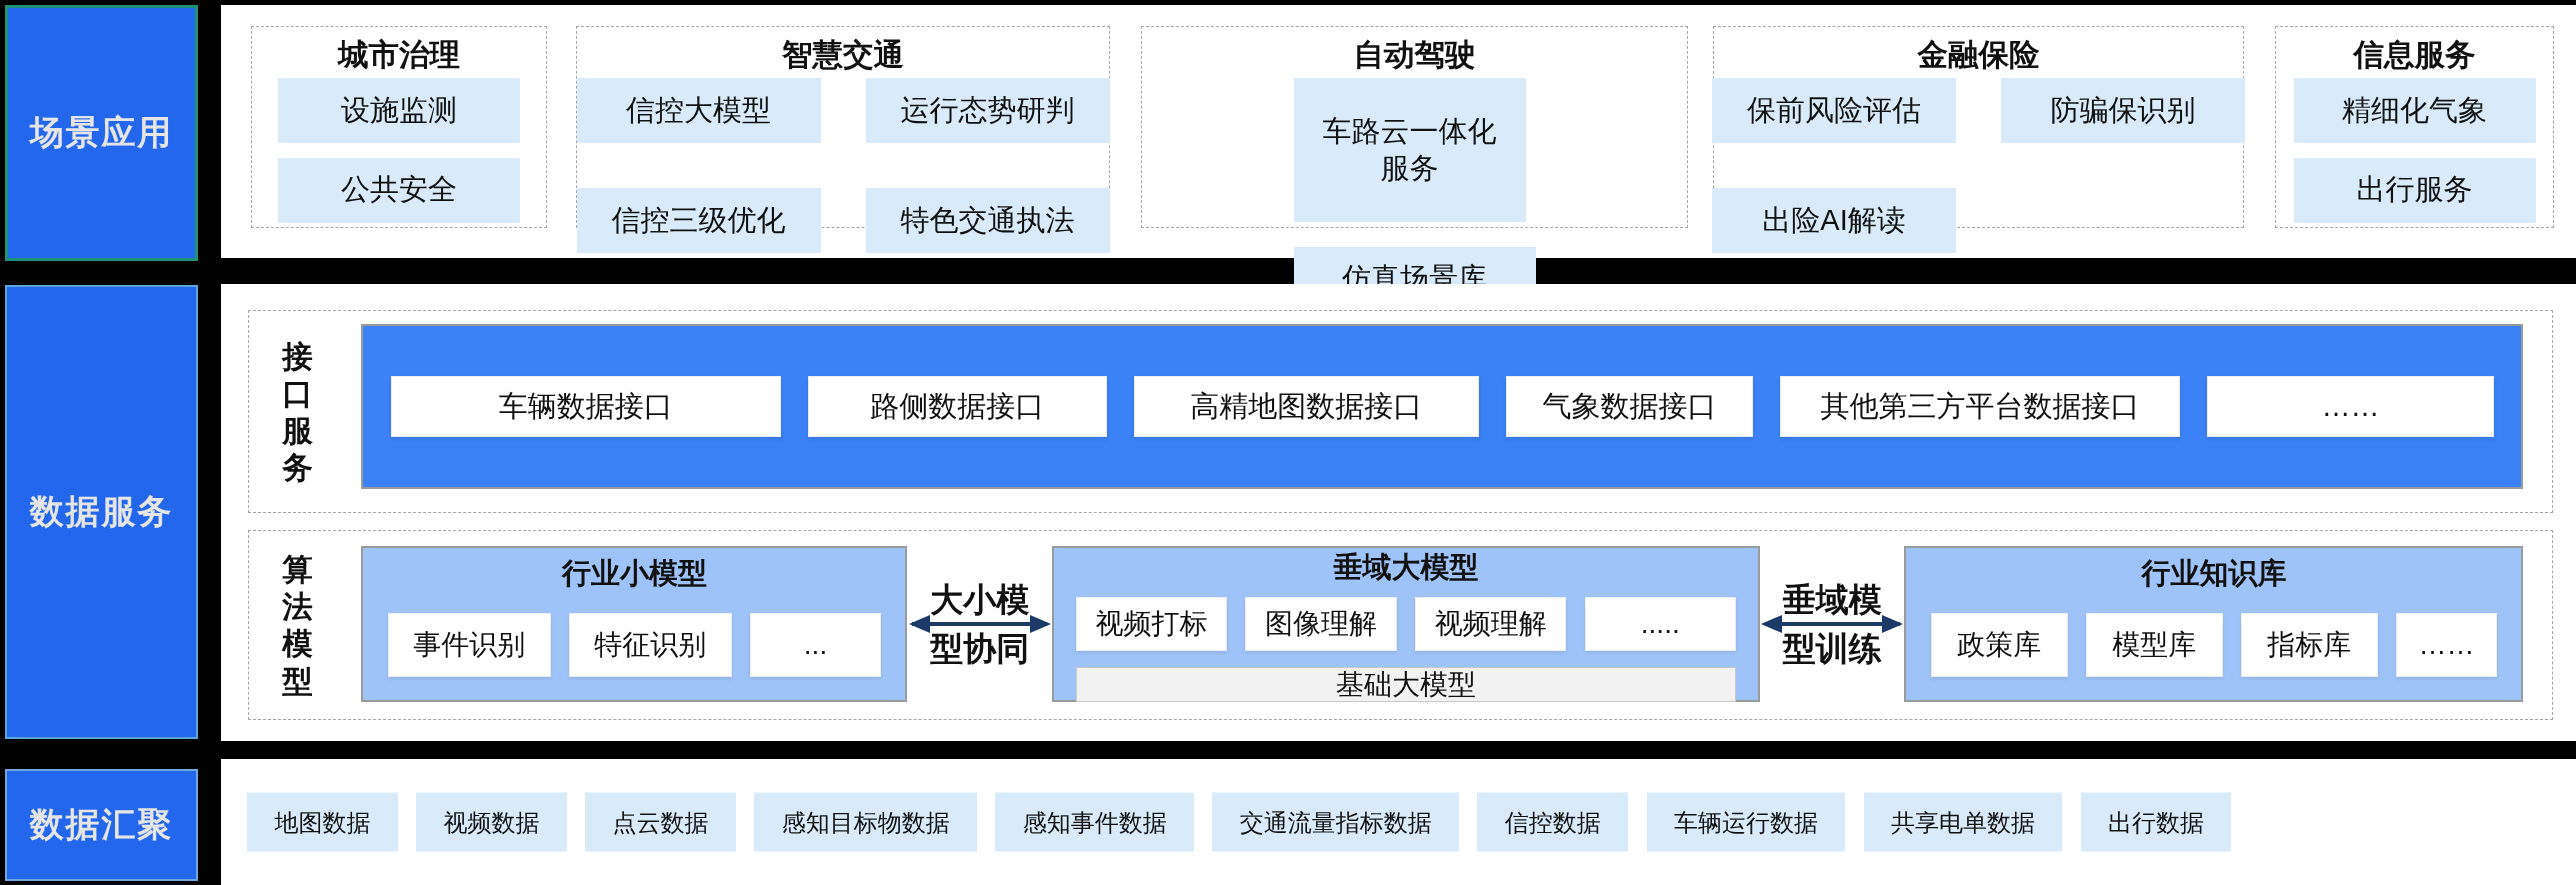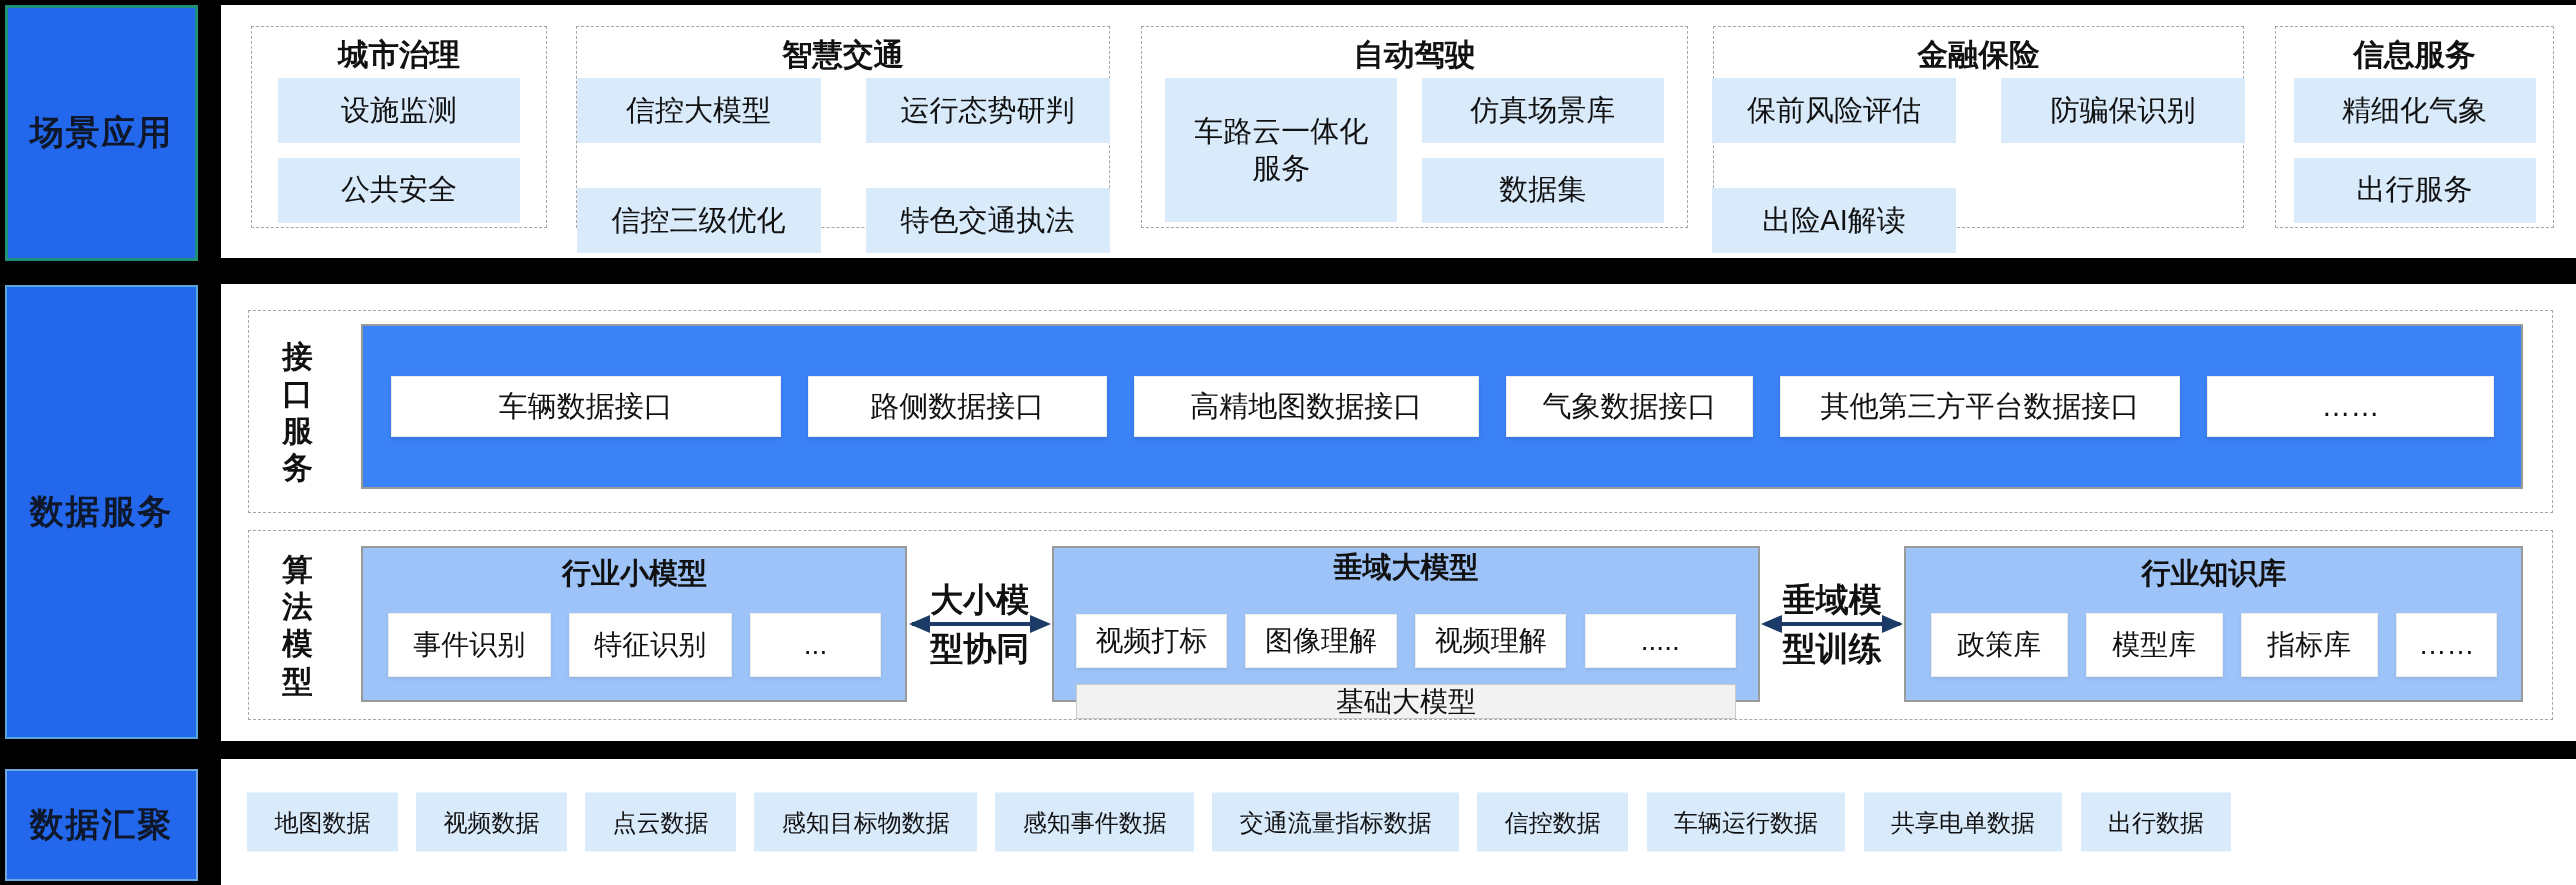--- a/index.html
+++ b/index.html
@@ -2,21 +2,21 @@
 <html style="font-size:9.8px"><head>
 <meta charset="utf-8">
 <style>
   html,body{margin:0;padding:0;background:#000;}
   *{box-sizing:border-box;}
   .page{position:relative;width:2576px;height:885px;background:#000;overflow:hidden;
         font-family:"Liberation Sans","DejaVu Sans",sans-serif;color:#111;}
 
   
   .side{position:absolute;left:4.9px;width:193px;background:#2367ec;display:flex;
-        align-items:center;justify-content:center;color:#0f172a;font-weight:bold;
+        align-items:center;justify-content:center;color:#e5e5e5;font-weight:bold;
         font-size:34px;letter-spacing:1.8px;}
   .s1{top:4.9px;height:256px;border:3px solid #1f9178;}
   .s2{top:285px;height:454px;border:2.4px solid #57a7da;}
   .s3{top:769px;height:112px;border:2.4px solid #6fa8dc;}
 
   
   .panel{position:absolute;left:221px;width:2355px;background:#fff;}
   .p1{top:4.9px;height:253px;}
   .p2{top:284px;height:457px;}
   .p3{top:759px;height:126px;}
@@ -29,21 +29,21 @@
   .d3{left:920px;width:547px;}
   .d4{left:1492px;width:531px;}
   .d5{left:2054px;width:279px;}
   .g-title{margin-top:8.5px;height:38px;line-height:38px;font-weight:bold;font-size:30.5px;}
   .lite{background:#d9eafb;height:65px;display:flex;align-items:center;
         justify-content:center;font-size:29px;}
   .vstack{margin-top:4.9px;display:flex;flex-direction:column;gap:14.6px;}
   .vstack .lite{width:242px;}
   .grid2{margin-top:4.9px;display:grid;grid-template-columns:244px 244px;
          column-gap:13.4px;row-gap:14.6px;gap:45px;}
-  .autodrv{margin-top:4.9px;display:flex;gap:24.4px;align-items:flex-start;}
+  .autodrv{margin-top:4.9px;display:flex;gap:24.4px;align-items:flex-start;flex-direction:column;}
   .lite.tall{width:232px;height:144px;white-space:pre-line;text-align:center;line-height:1.3;}
 
   
   .dashw{position:absolute;left:27.4px;width:2305px;border:1.8px dashed #a6a6a6;}
   .iface{top:26px;height:203px;}
   .algo{top:246px;height:190px;}
   .vlabel{position:absolute;left:26px;top:50%;transform:translateY(-50%);width:44px;
           text-align:center;font-weight:bold;font-size:30.5px;line-height:1.22;white-space:pre-line;}
   .strip{position:absolute;left:112px;top:13.4px;width:2162px;height:165px;background:#3b82f6;
          border:2.4px solid #9a9a9a;display:flex;align-items:center;
@@ -55,21 +55,21 @@
 
   .algoflex{position:absolute;left:112px;top:15.2px;width:2162px;height:156px;display:flex;}
   .mbox{background:#9dc3f8;border:2.4px solid #9a9a9a;display:flex;flex-direction:column;}
   .m1{width:546px;}.m2{width:708px;}.m3{width:619px;}
   .mtitle{height:51px;display:flex;align-items:center;justify-content:center;
           font-weight:bold;font-size:29px;}
   .wrow{flex:1;display:flex;align-items:center;gap:18.3px;padding:0 24.4px 8.5px;}
   .wbox{background:#fff;border:1.2px solid #ececec;height:64px;flex:1;display:flex;
         align-items:center;justify-content:center;font-size:28px;box-shadow:0 2.4px 3.7px rgba(0,0,0,.08);}
   .m1 .dots{flex:0 0 131px;}
-  .m2 .wrow{flex:0 0 auto;padding:9px 22px;margin-top:17px;} .m2 .wbox{height:54px;}
+  .m2 .wrow{flex:0 0 auto;padding:9px 22px;} .m2 .wbox{height:54px;}
   .base{margin:7.3px 22px 8.5px;height:35px;background:#f2f2f2;border:1.2px solid #c9c9c9;
         display:flex;align-items:center;justify-content:center;font-size:28px;}
   .m3 .dots{flex:0 0 101px;}
   .acell{flex:1;position:relative;display:flex;align-items:center;justify-content:center;}
   .ashaft{position:absolute;left:4.9px;right:4.9px;top:calc(50% - 1.8px);height:3.7px;background:#1b3a68;}
   .ahead{position:absolute;top:50%;transform:translateY(-50%);width:0;height:0;
          border-top:9.8px solid transparent;border-bottom:9.8px solid transparent;}
   .ahl{left:1.2px;border-right:21px solid #1b3a68;}
   .ahr{right:1.2px;border-left:21px solid #1b3a68;}
   .atext{position:relative;font-weight:bold;font-size:33px;line-height:1.5;

